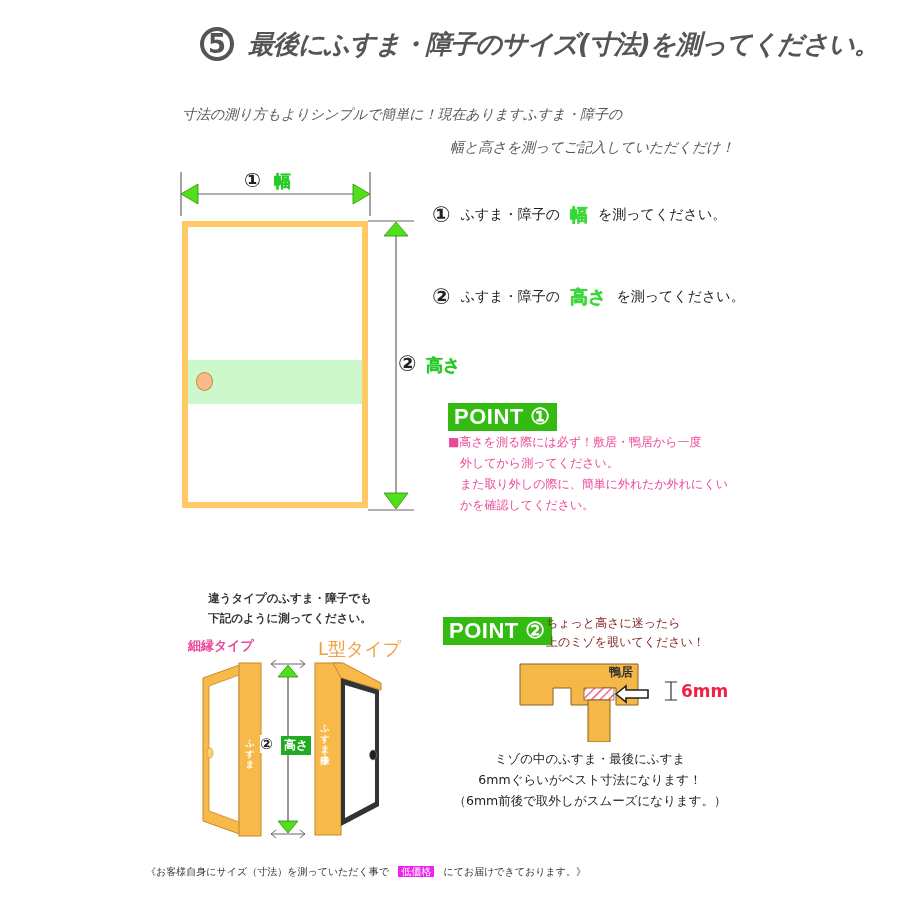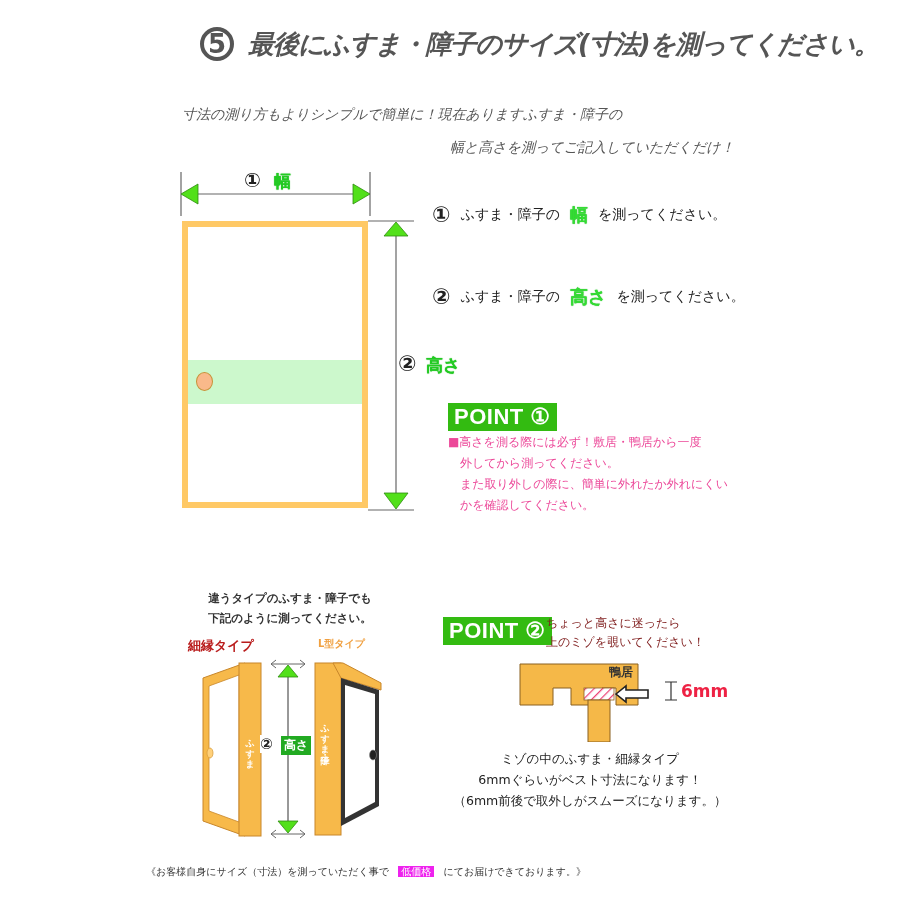--- a/index.html
+++ b/index.html
@@ -34,22 +34,22 @@
 
   .instr { font-size: 14px; color: #222; display: flex; align-items: center; }
   .instr .num { font-size: 22px; font-weight: bold; margin-right: 10px; }
   .instr .hl { font-size: 18px; font-weight: bold; color: #33dd33; margin: 0 10px; text-shadow: 0 0 1px #0a0; }
 
   .point-badge { background: #33bb11; color: #fff; font-weight: bold; font-size: 22px;
                  padding: 1px 6px; font-family: "Liberation Sans", sans-serif; letter-spacing: 0.5px; }
   .point-body { font-size: 12px; line-height: 21px; color: #ec4899; }
 
   .small-text { font-size: 11.5px; color: #333; font-weight: bold; text-align: center; line-height: 20px; }
-  .type-pink { color: #b91c1c; font-weight: bold; font-size: 13px; }
-  .type-orange { color: #f0a040; font-weight: bold; font-size: 10px; }
+  .type-pink { color: #ec4899; font-weight: bold; font-size: 13px; }
+  .type-orange { color: #f0a040; font-weight: normal; font-size: 18px; }
 
   .vert-text { writing-mode: vertical-rl; font-size: 9px; color: #fff; font-weight: bold; }
 
   .body-text { font-size: 12.5px; color: #222; text-align: center; line-height: 21px; }
 
   .footer { left: 0; width: 732px; top: 865px; text-align: center; font-size: 10px; color: #333; font-weight: normal; }
   .footer .mag { background: #ee22ee; color: #c0c; padding: 0 3px; margin: 0 6px; color: #fff; }
 </style>
 </head>
 <body>
@@ -157,21 +157,21 @@
   <path d="M2,2 L120,2 L120,43 L98,43 L98,26 L84,26 L84,43 L53,43 L53,26 L35,26 L35,43 L2,43 Z" fill="#f5b848" stroke="#8a6020" stroke-width="1"></path>
   <rect x="66" y="26" width="30" height="12" fill="url(#hatch)" stroke="#8a6020" stroke-width="0.8"></rect>
   <rect x="70" y="38" width="22" height="42" fill="#f5b848" stroke="#8a6020" stroke-width="1"></rect>
   <polygon points="98,32 108,24 108,28 130,28 130,36 108,36 108,40" fill="#fff" stroke="#222" stroke-width="1.6"></polygon>
   <path d="M147,20 L159,20 M153,20 L153,38 M147,38 L159,38" stroke="#333" stroke-width="1.2" fill="none"></path>
 </svg>
 <div class="abs" style="left:609px; top:664px; font-size:12px; font-weight:bold; color:#333;">鴨居</div>
 <div class="abs" style="left:681px; top:681px; font-size:17px; font-weight:bold; color:#ee2244;">6mm</div>
 
 <div class="abs body-text" style="left:440px; top:748px; width:300px;">
-  <div>ミゾの中のふすま・細縁タイプ</div>
+  <div>ミゾの中のふすま・最後にふすま</div>
   <div>6mmぐらいがベスト寸法になります！</div>
   <div>（6mm前後で取外しがスムーズになります。）</div>
 </div>
 
 <div class="abs footer">
   <span>《お客様自身にサイズ（寸法）を測っていただく事で</span>
   <span class="mag">低価格</span>
   <span>にてお届けできております。》</span>
 </div>
 

